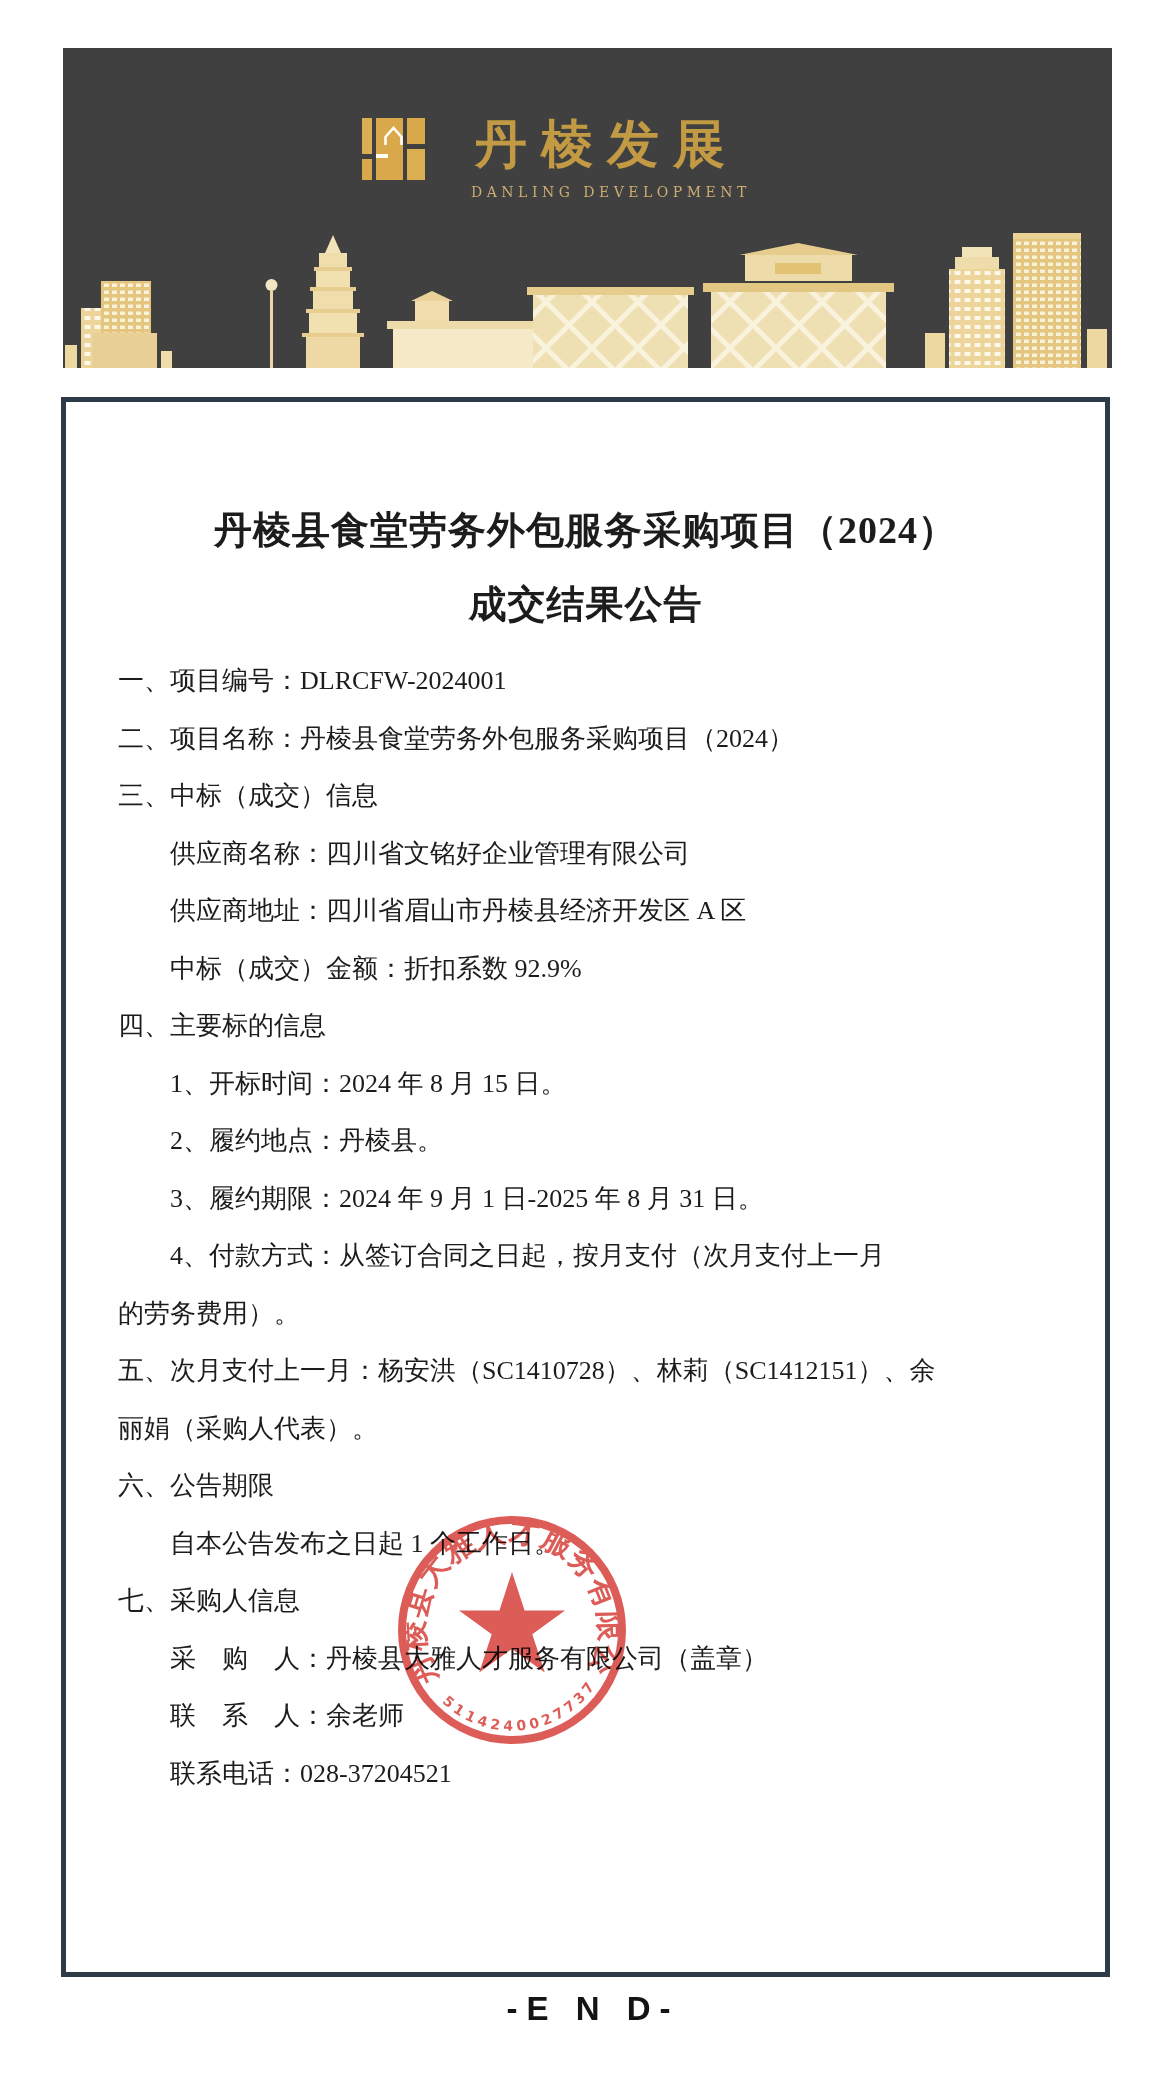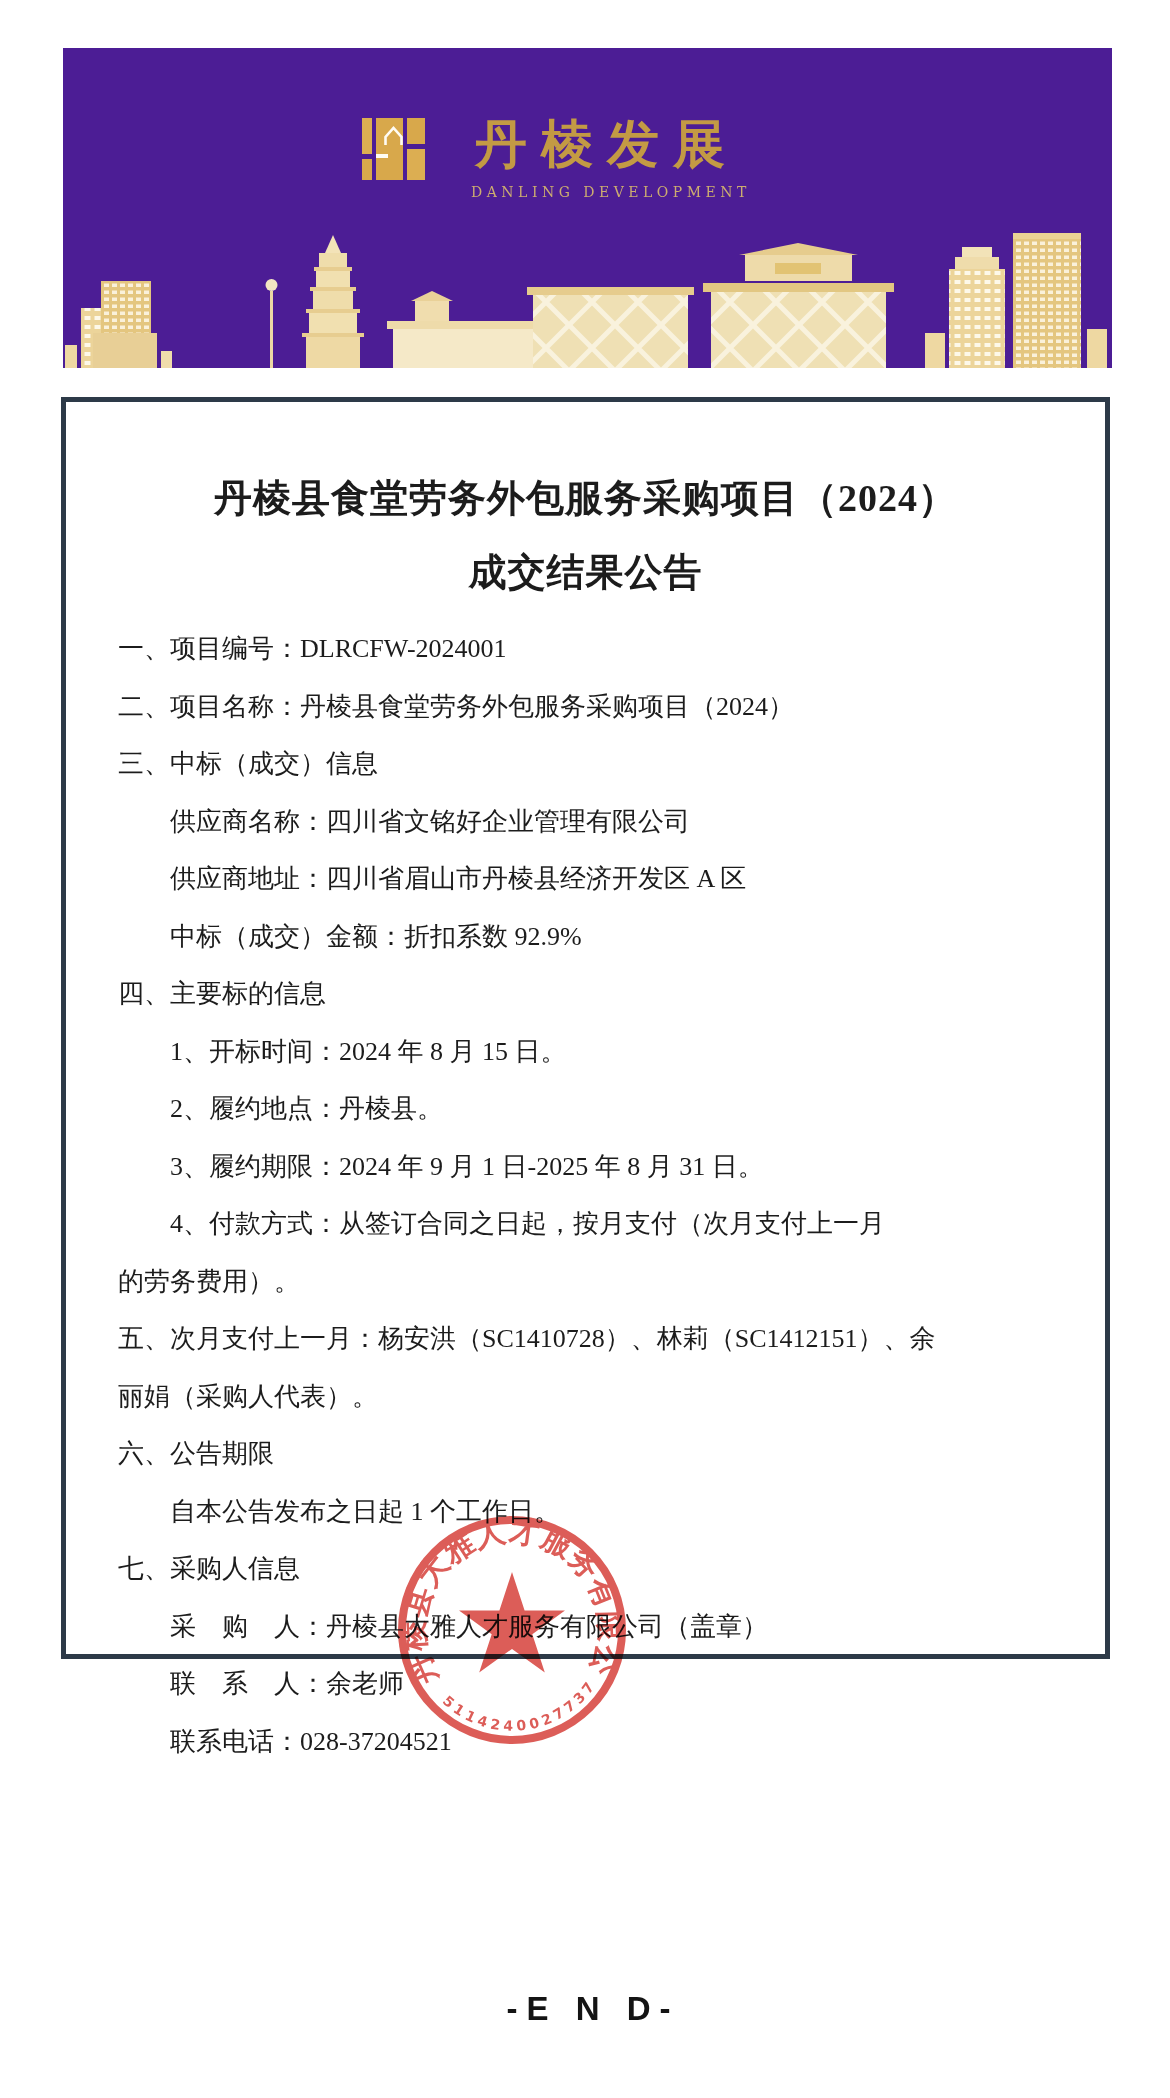--- a/index.html
+++ b/index.html
@@ -7,21 +7,21 @@
     position:relative;
     width:1170px;height:2098px;
     background:#ffffff;
     font-family:"Liberation Serif","DejaVu Serif",serif;
     color:#1c1c1c;
     overflow:hidden;
   }
   
   .banner{
     position:absolute;left:63px;top:48px;width:1049px;height:320px;
-    background:#4c1d95;
+    background:#404040;
   }
   .logo-row{
     position:absolute;left:0;top:0;width:100%;height:160px;
   }
   .logo-mark{
     position:absolute;left:299px;top:70px;width:63px;height:62px;
   }
   .logo-cn{
     position:absolute;left:412px;top:66px;width:260px;
     font-size:52px;line-height:60px;font-weight:bold;
@@ -29,23 +29,23 @@
     font-family:"DejaVu Serif","Liberation Serif",serif;
   }
   .logo-en{
     position:absolute;left:408px;top:136px;width:250px;
     font-size:14px;letter-spacing:4.5px;color:#cdad70;white-space:nowrap;
     font-family:"DejaVu Serif","Liberation Serif",serif;
   }
   .skyline{position:absolute;left:0;bottom:0;width:1049px;height:135px;}
   
   .sheet{
-    position:absolute;left:61px;top:397px;width:1049px;height:1262px;
+    position:absolute;left:61px;top:397px;width:1049px;height:1580px;
     box-sizing:border-box;border:5px solid #2d3a48;background:#ffffff;
-    padding-top:72px;
+    padding-top:104px;
   }
   .doc-title{
     text-align:center;font-weight:bold;font-size:38px;line-height:48px;
     letter-spacing:1px;margin:0;
   }
   .doc-title.second{margin-top:26px;}
   .lines{margin-top:24px;}
   .line{
     font-size:26px;line-height:57.5px;height:57.5px;white-space:nowrap;
     padding-left:52px;

